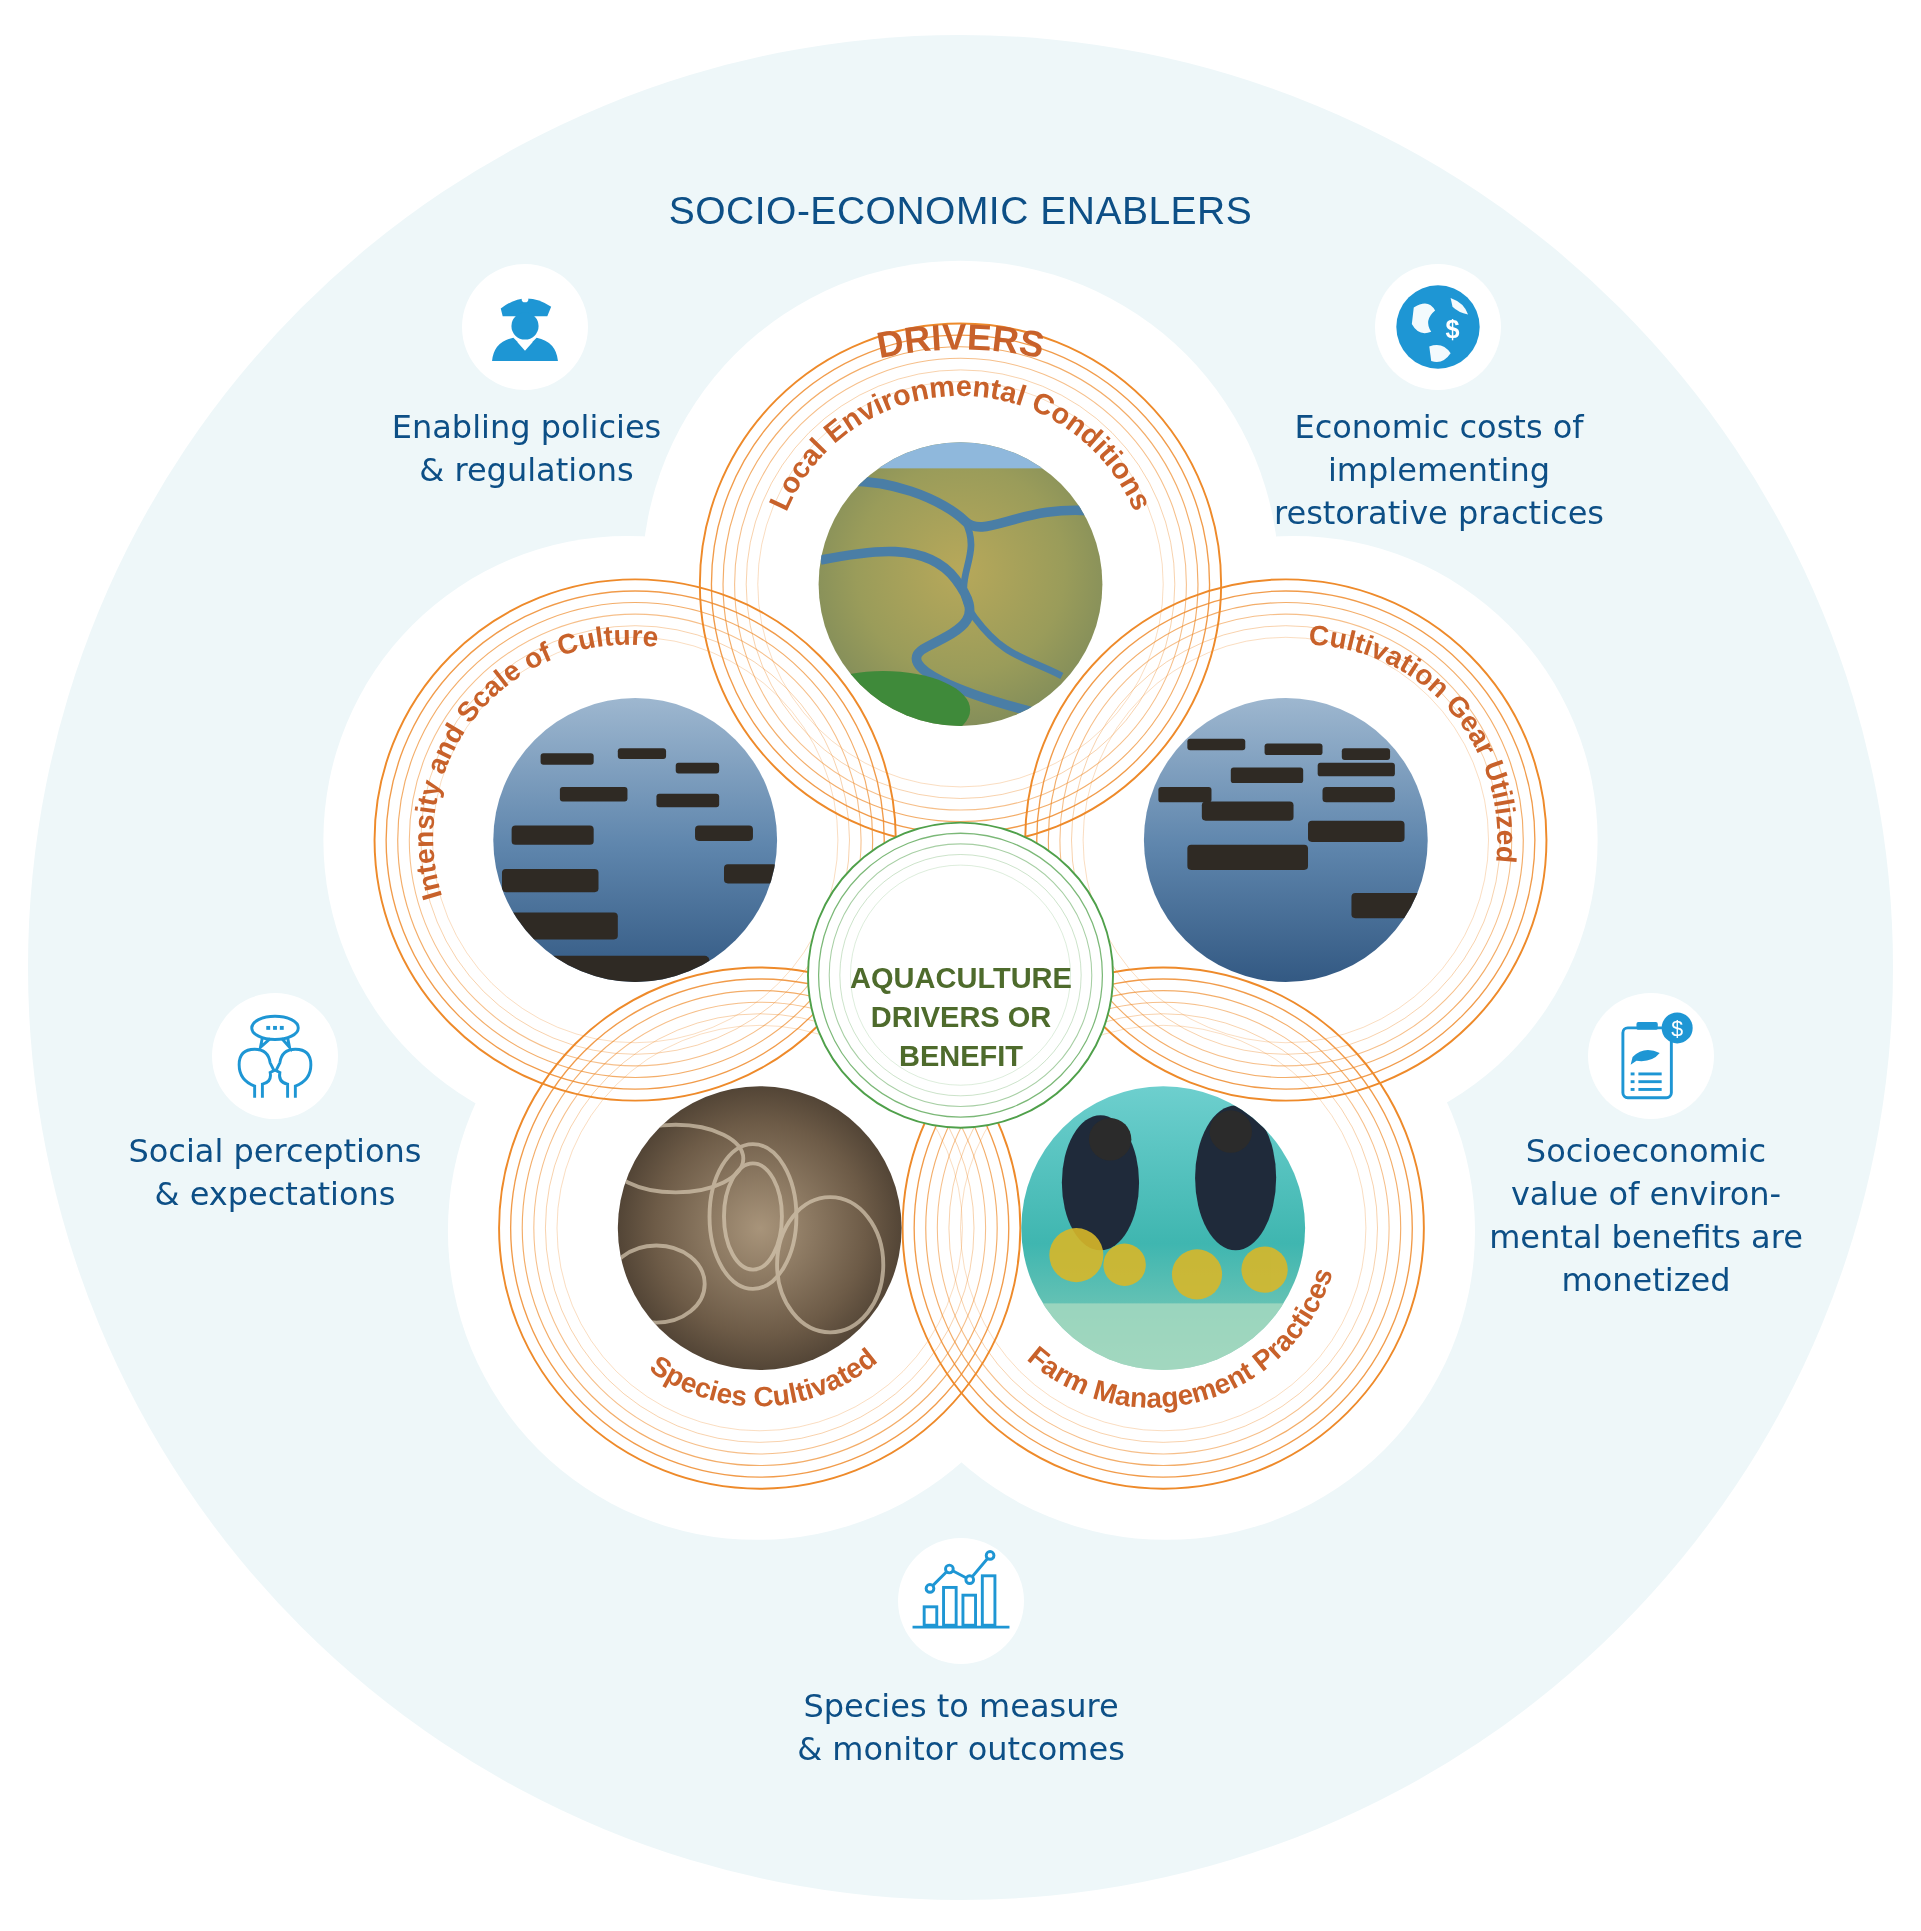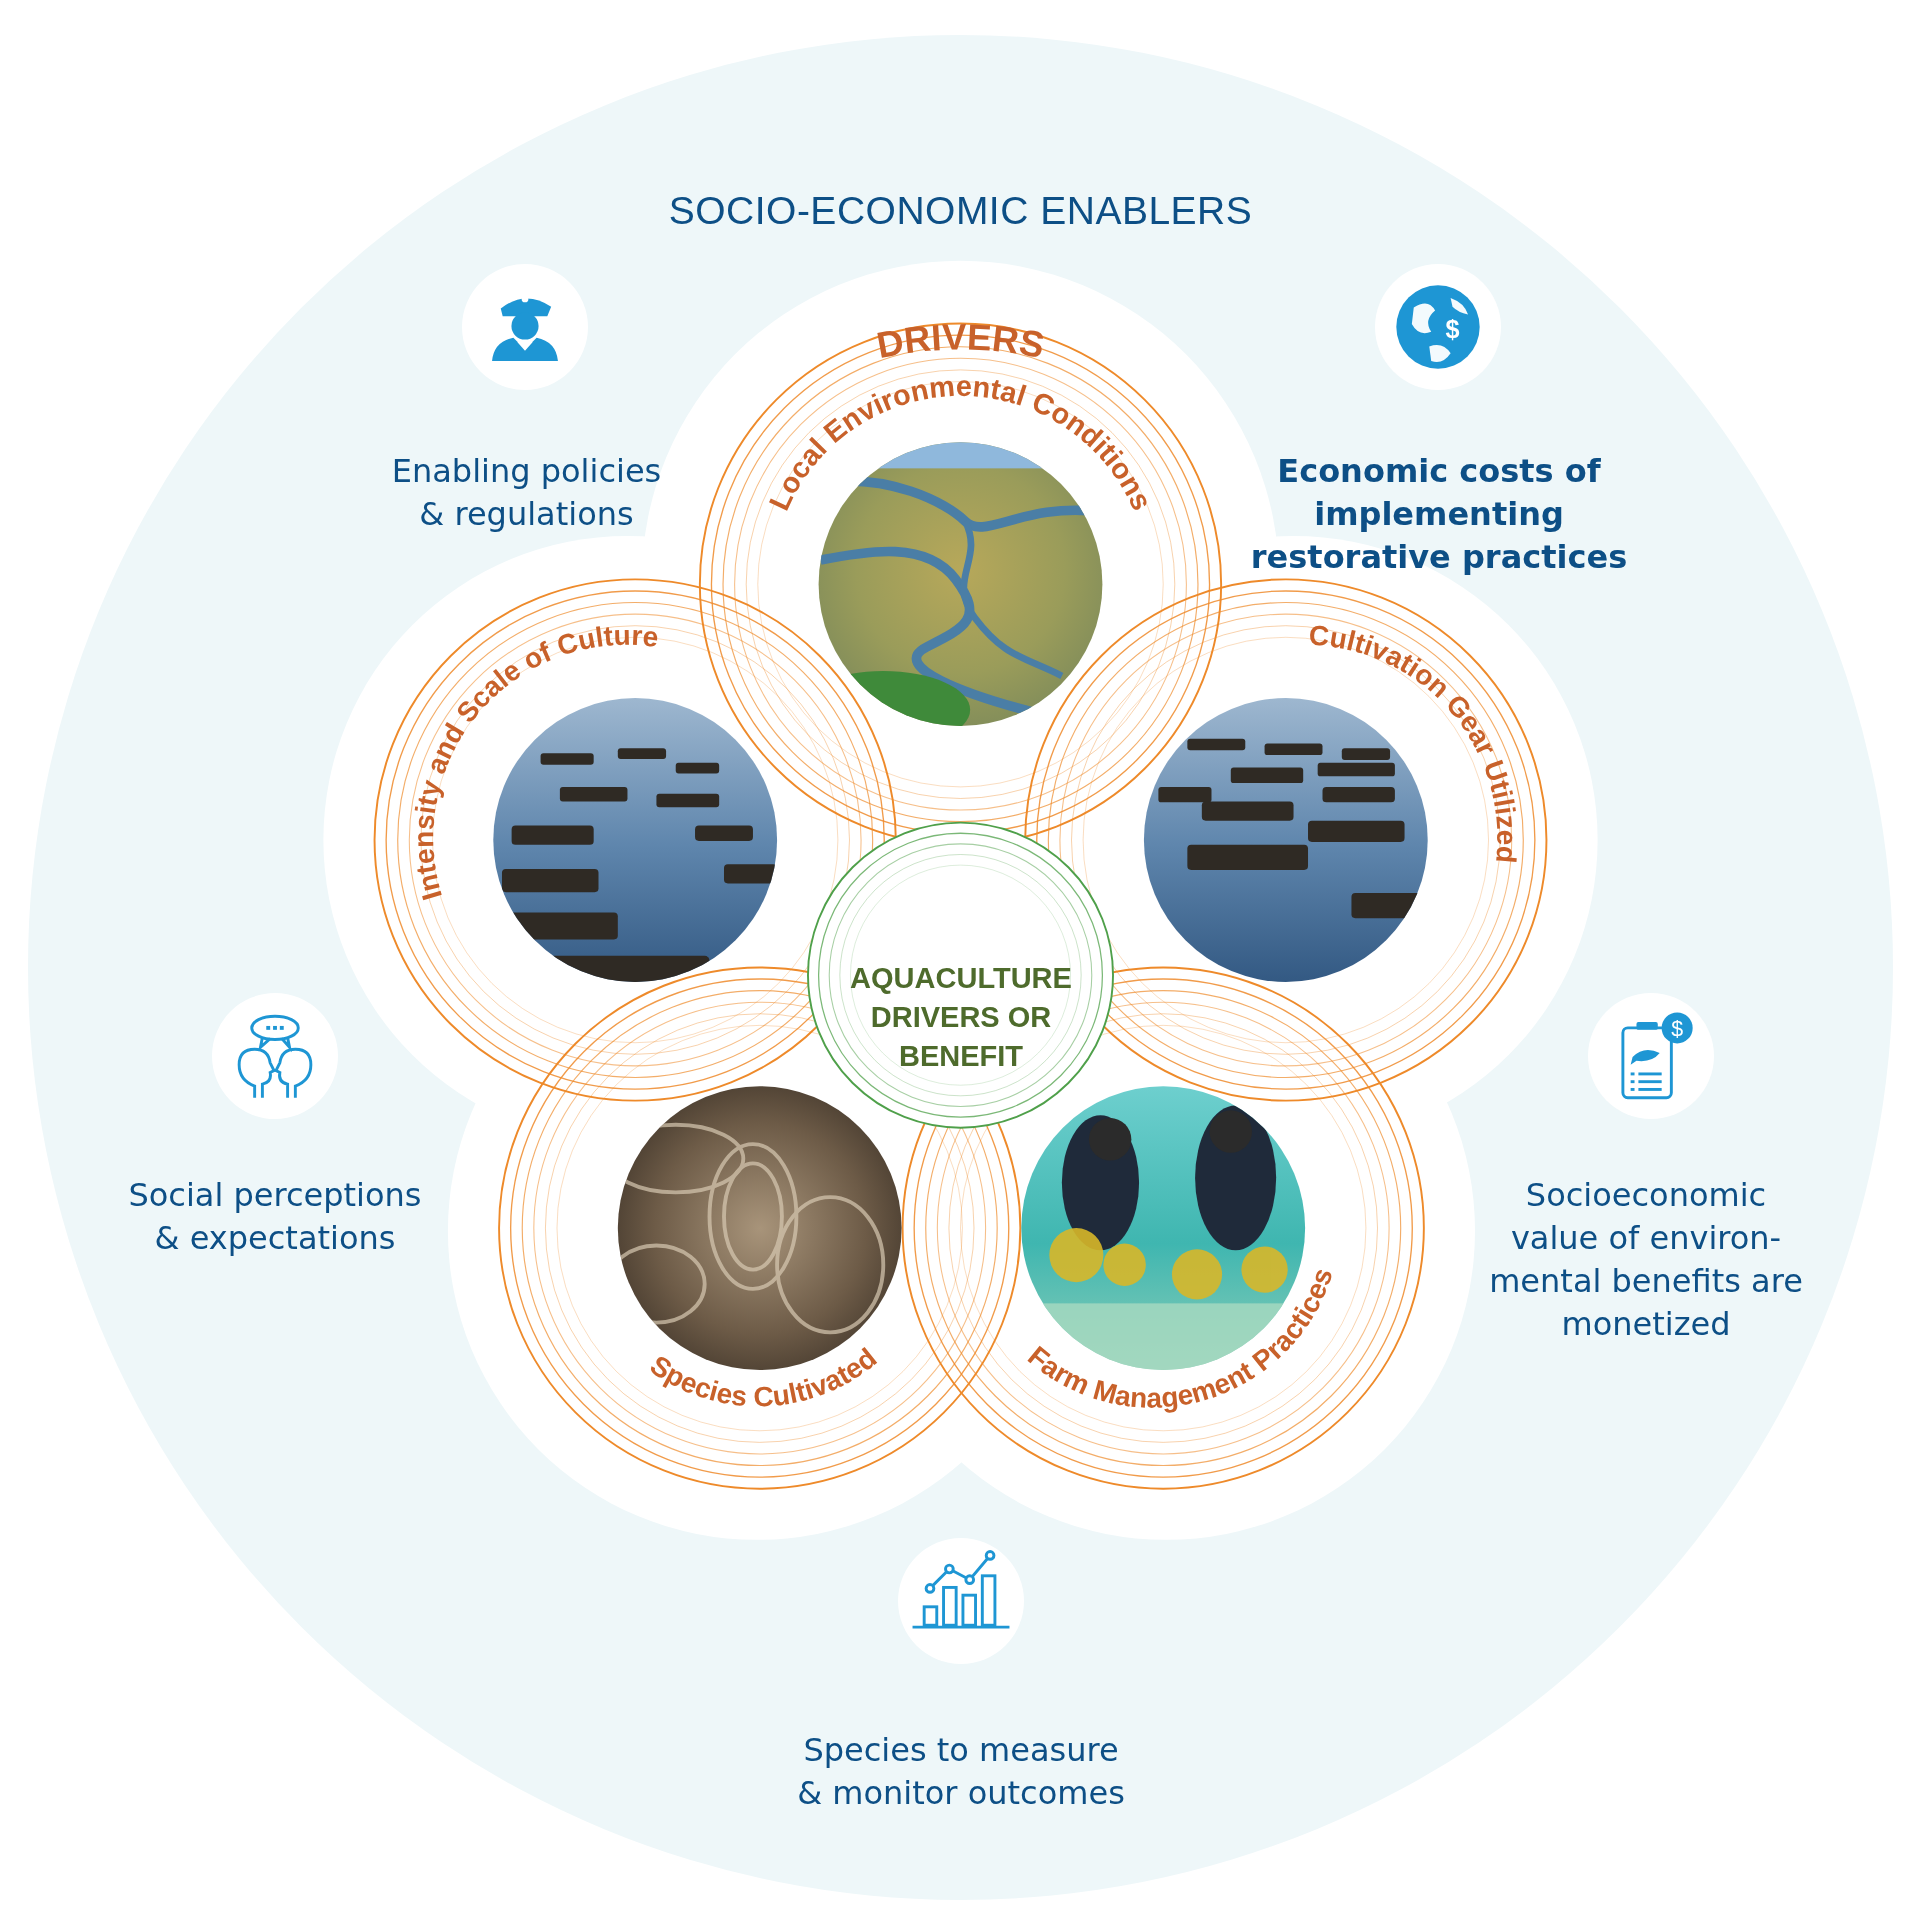--- a/index.html
+++ b/index.html
@@ -1,18 +1,18 @@
 <!DOCTYPE html>
 <html><head>
 <meta charset="utf-8">
 <style>
   html, body { margin:0; padding:0; background:#ffffff; }
   body { width:1921px; height:1931px; position:relative; overflow:hidden; font-family:"DejaVu Sans", sans-serif; }
   #stage { position:absolute; left:0; top:0; width:1921px; height:1931px; }
-  .enabler-text { position:absolute; text-align:center; color:#0d4f86; font-family:"DejaVu Sans", sans-serif; font-size:32px; line-height:43px;margin-top:44px; }
+  .enabler-text { position:absolute; text-align:center; color:#0d4f86; font-family:"DejaVu Sans", sans-serif; font-size:32px; line-height:43px; }
   .enabler-icon { position:absolute; width:126px; height:126px; border-radius:50%; background:#ffffff; }
   .enabler-icon svg { position:absolute; left:0; top:0; width:126px; height:126px; }
   .title { position:absolute; left:0; width:1921px; text-align:center; top:189px; color:#0d4f86; font-family:"Liberation Sans", sans-serif; font-weight:normal; font-size:39px; letter-spacing:0.5px; }
   .center-label { position:absolute; left:826px; width:270px; top:959px; text-align:center; color:#4e6b2c; font-family:"Liberation Sans", sans-serif; font-weight:bold; font-size:29px; line-height:39px; }
 </style>
 </head>
 <body>
 
 <div id="stage">
   <svg width="1921" height="1931" viewBox="0 0 1990 2000" xmlns="http://www.w3.org/2000/svg">
@@ -238,21 +238,21 @@
   
   <div class="enabler-icon" style="left:1375px; top:264px;">
     <svg viewBox="0 0 130 130">
       <circle cx="65" cy="65" r="43" fill="#1E96D4"></circle>
       <path d="M40 45 Q55 35 62 48 Q50 58 58 70 Q45 75 38 62 Z" fill="#ffffff" opacity="0.95"></path>
       <path d="M56 85 Q70 80 78 92 Q70 104 58 100 Z" fill="#ffffff" opacity="0.95"></path>
       <path d="M78 35 Q92 40 96 52 Q86 50 80 44 Z" fill="#ffffff" opacity="0.95"></path>
       <text x="80" y="76" font-family="Liberation Sans, sans-serif" font-weight="bold" font-size="26" fill="#ffffff" text-anchor="middle">$</text>
     </svg>
   </div>
-  <div class="enabler-text" style="left:1246px; top:406px; width:386px;font-weight:bold;">
+  <div class="enabler-text" style="left:1246px; top:406px; width:386px;">
     <div>Economic costs of</div>
     <div>implementing</div>
     <div>restorative practices</div>
   </div>
 
   
   <div class="enabler-icon" style="left:212px; top:993px;">
     <svg viewBox="0 0 130 130" fill="none" stroke="#1E96D4" stroke-width="3">
       <ellipse cx="65" cy="36" rx="24" ry="12"></ellipse>
       <path d="M52 46 L50 56 L60 47"></path>

